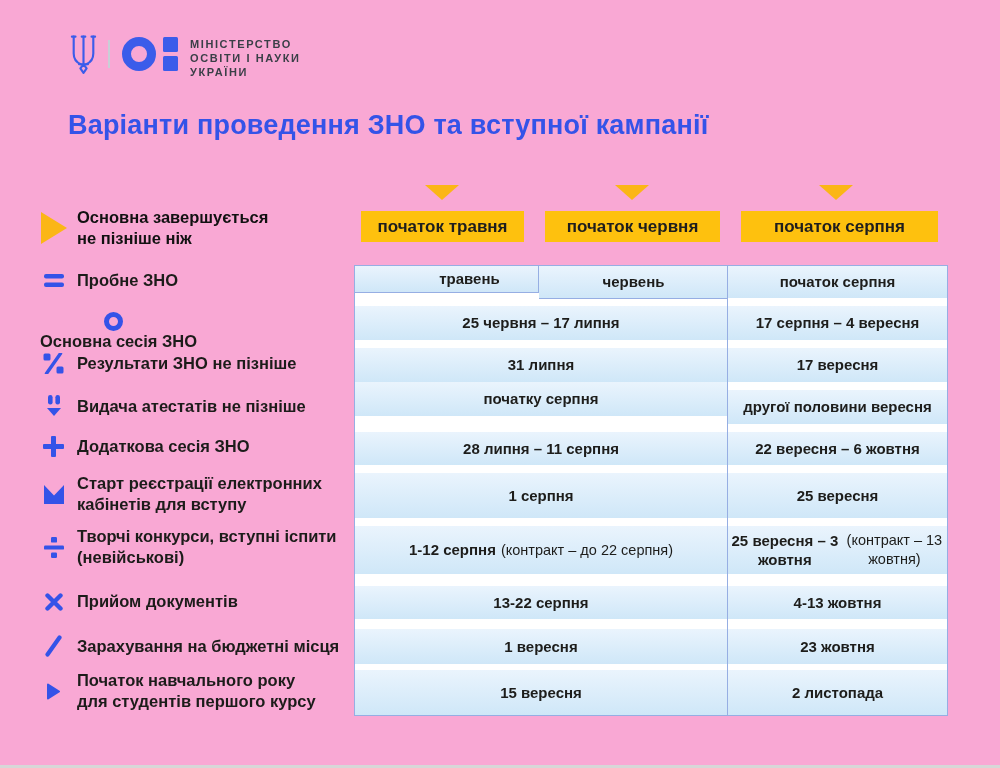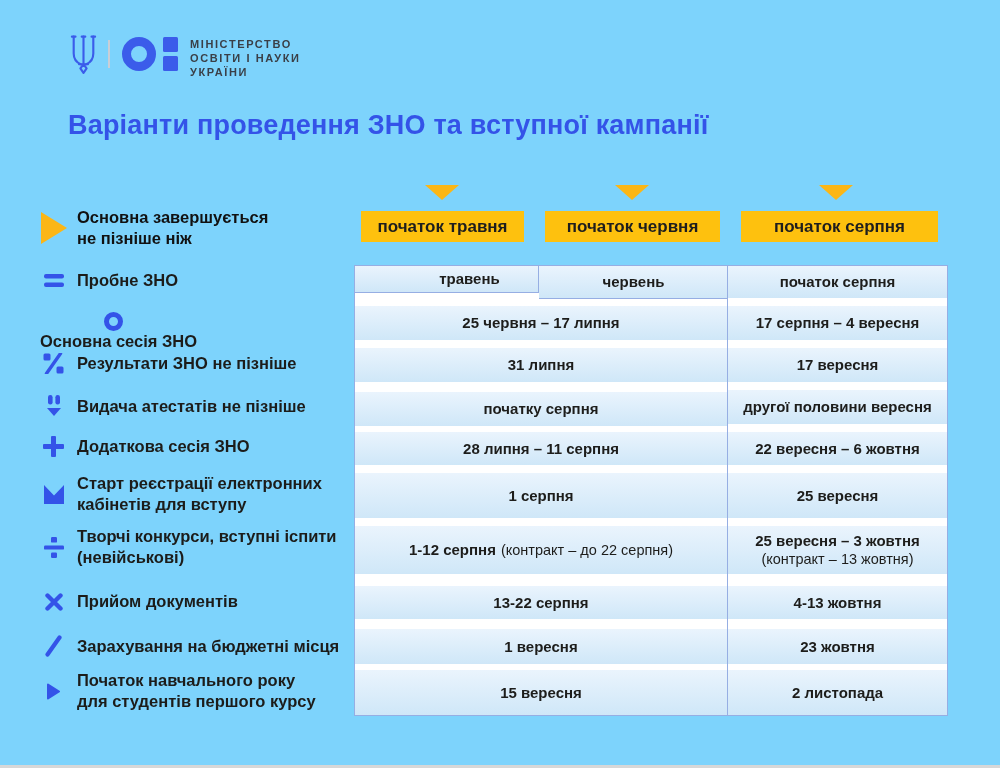--- a/index.html
+++ b/index.html
@@ -1,16 +1,16 @@
 <!DOCTYPE html>
 <html style="--brand-blue: #3453E8; --logo-blue: #3B5CEA; --accent-yellow: #FEC10E; --pointer-yellow: #FBB616; --cell-top: #EAF4FD; --cell-bottom: #CFE7F8; --table-border: #96AEE3; --text-dark: #1D1D1B;"><head>
 <meta charset="utf-8">
 <style>
   html,body{margin:0;padding:0;background:#fff;}
-  .canvas{position:relative;width:1000px;height:768px;background:#7dd3fc;overflow:hidden;
+  .canvas{position:relative;width:1000px;height:768px;background:#f9a8d4;overflow:hidden;
           font-family:"Liberation Sans",sans-serif;}
 
   
   .logo-trident{position:absolute;left:68px;top:34px;}
   .logo-sep{position:absolute;left:108px;top:40px;width:2px;height:28px;background:#c9ced6;}
   .logo-ring{position:absolute;left:122px;top:37px;width:16px;height:16px;border:9px solid var(--logo-blue,#3B5CEA);border-radius:50%;}
   .logo-sq{position:absolute;left:163px;width:15px;height:15px;background:var(--logo-blue,#3B5CEA);border-radius:1.5px;}
   .logo-sq.s1{top:37px;} .logo-sq.s2{top:56px;}
   .logo-text{position:absolute;left:190px;top:37px;font-size:11px;font-weight:700;color:#3A3F47;
              letter-spacing:1.6px;line-height:14px;}
@@ -40,21 +40,21 @@
   .tbl{position:absolute;left:354px;top:265px;width:594px;height:451px;box-sizing:border-box;
        border:1px solid var(--table-border,#96AEE3);background:#fff;}
   .vdiv{position:absolute;left:372px;top:0;width:1px;height:449px;background:var(--table-border,#96AEE3);z-index:2;}
   .cell{position:absolute;box-sizing:border-box;display:flex;align-items:center;justify-content:center;
         background:linear-gradient(180deg,var(--cell-top,#EAF4FD) 0%,var(--cell-bottom,#CFE7F8) 100%);
         font-weight:700;font-size:15px;color:var(--text-dark,#1D1D1B);text-align:center;line-height:18px;}
   .cell .note{font-weight:400;font-size:14.5px;}
   .cell .inline-note{margin-left:5px;}
   .hdr-a{border-right:1px solid var(--table-border,#96AEE3);border-bottom:1px solid var(--table-border,#96AEE3);}
   .hdr-b{border-bottom:1px solid var(--table-border,#96AEE3);}
-  .stack{display:flex;flex-direction:column;line-height:19px;}
+  .stack{display:flex;flex-direction:row;line-height:19px;}
 
   .bottom-line{position:absolute;left:0;right:0;bottom:0;height:3px;background:#D7D7D7;}
 </style>
 </head>
 <body>
 
 <div class="canvas">
 
   <div class="logo-trident">
     <svg class="ico-svg" viewBox="0 0 34 46" width="31" height="41" fill="none" stroke="#3B5CEA" stroke-width="2.4" stroke-linecap="round" stroke-linejoin="round">
@@ -222,21 +222,21 @@
     <div class="cell hdr-a" style="left:0;top:0;width:184px;height:27px;padding-left:46px;">травень</div>
     <div class="cell hdr-b" style="left:184px;top:0;width:189px;height:33px;">червень</div>
     <div class="cell" style="left:373px;top:0;width:219px;height:32px;">початок серпня</div>
 
     <div class="cell" style="left:0;top:40px;width:372px;height:34px;">25 червня – 17 липня</div>
     <div class="cell" style="left:373px;top:40px;width:219px;height:34px;">17 серпня – 4 вересня</div>
 
     <div class="cell" style="left:0;top:82px;width:372px;height:34px;">31 липня</div>
     <div class="cell" style="left:373px;top:82px;width:219px;height:34px;">17 вересня</div>
 
-    <div class="cell" style="left:0;top:126px;width:372px;height:34px;">початку серпня</div>
+    <div class="cell" style="left:0;top:116px;width:372px;height:34px;">початку серпня</div>
     <div class="cell" style="left:373px;top:124px;width:219px;height:34px;">другої половини вересня</div>
 
     <div class="cell" style="left:0;top:166px;width:372px;height:33px;">28 липня – 11 серпня</div>
     <div class="cell" style="left:373px;top:166px;width:219px;height:33px;">22 вересня – 6 жовтня</div>
 
     <div class="cell" style="left:0;top:207px;width:372px;height:45px;">1 серпня</div>
     <div class="cell" style="left:373px;top:207px;width:219px;height:45px;">25 вересня</div>
 
     <div class="cell" style="left:0;top:260px;width:372px;height:48px;">
       <span>1-12 серпня</span>

